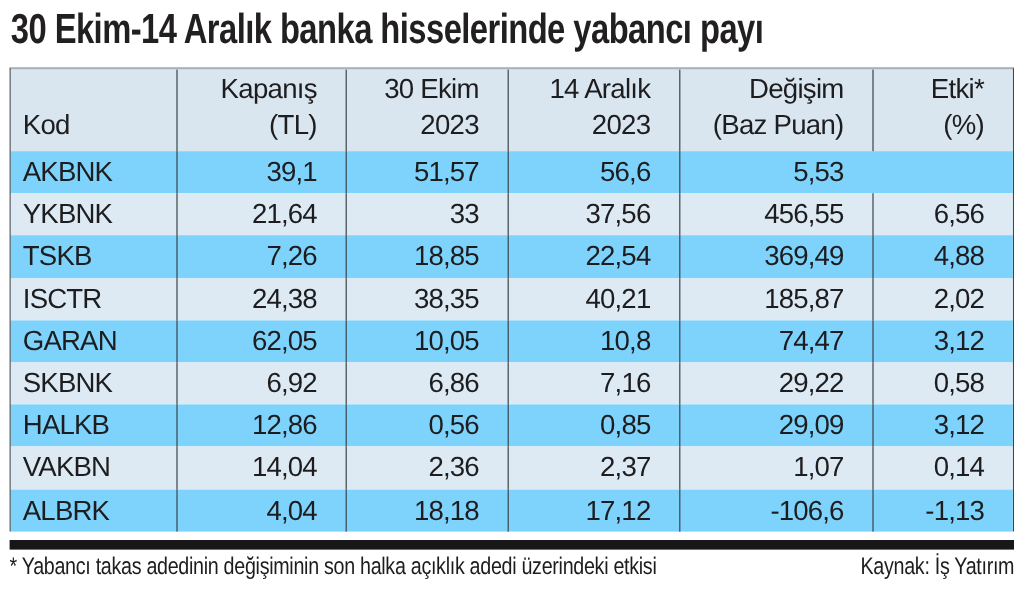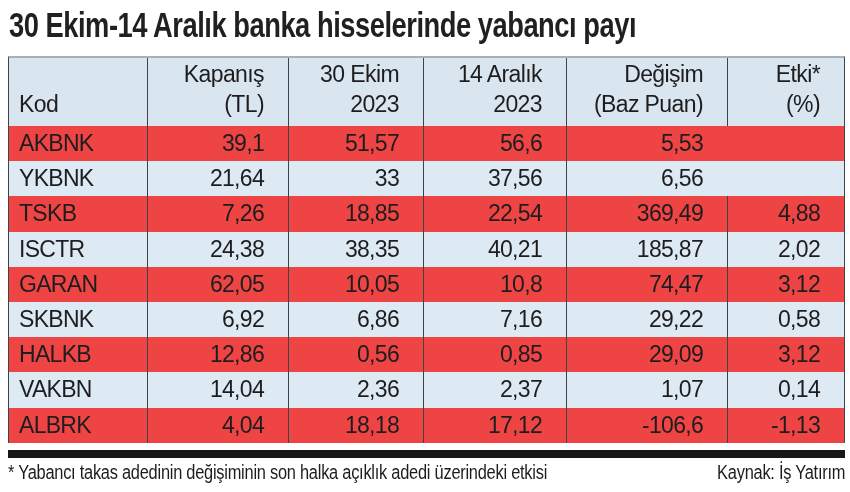--- a/index.html
+++ b/index.html
@@ -41,21 +41,21 @@
     box-sizing: border-box;
     white-space: nowrap;
   }
   .header-cell.left { align-items: flex-start; padding: 0 0 7px 10px; }
   .header-cell + .header-cell { border-left: 1.5px solid var(--divider); }
 
   .row {
     display: grid;
     grid-template-columns: 138px 141px 135px 143px 161px 117px;
     height: 35.2px;
-    background: #ef4444;
+    background: #7dd3fc;
   }
   .row:nth-child(even) { background: var(--alt-row-bg); }
   .cell {
     display: flex; align-items: center; justify-content: flex-end;
     padding-right: 24px;
     font-size: 23px; letter-spacing: -0.7px;
     box-sizing: border-box;
     white-space: nowrap;
   }
   .cell.kod { justify-content: flex-start; padding-right: 0; padding-left: 10px; }
@@ -117,20 +117,21 @@
           <div class="cell">39,1</div>
           <div class="cell">51,57</div>
           <div class="cell">56,6</div>
           <div class="cell">5,53</div>
         </div>
         <div class="row">
           <div class="cell kod">YKBNK</div>
           <div class="cell">21,64</div>
           <div class="cell">33</div>
           <div class="cell">37,56</div>
+          <div class="cell">456,55</div>
           <div class="cell">6,56</div>
         </div>
         <div class="row">
           <div class="cell kod">TSKB</div>
           <div class="cell">7,26</div>
           <div class="cell">18,85</div>
           <div class="cell">22,54</div>
           <div class="cell">369,49</div>
           <div class="cell">4,88</div>
         </div>

